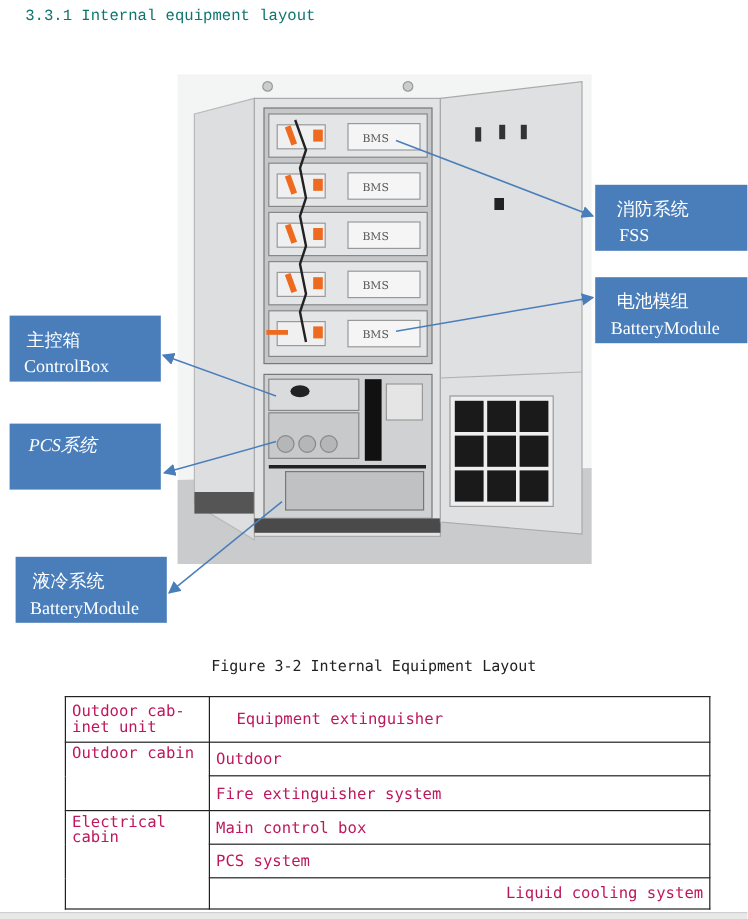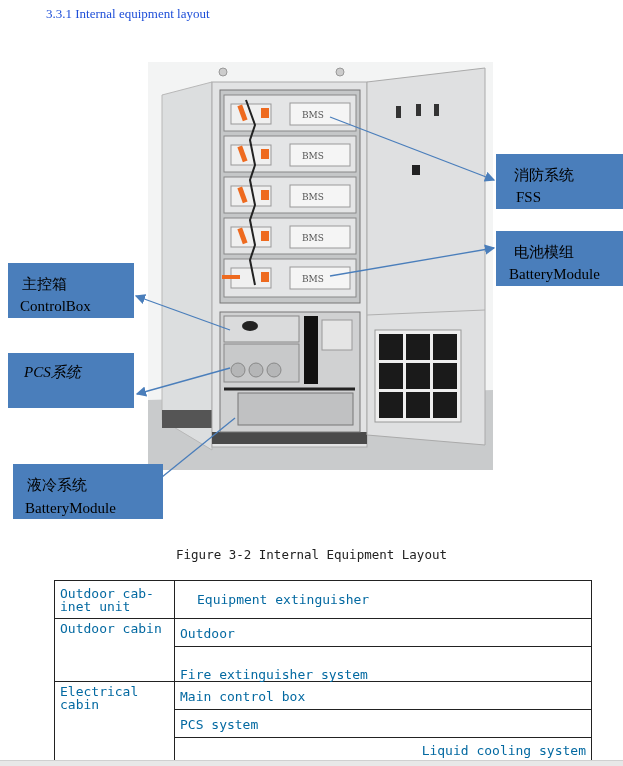--- a/index.html
+++ b/index.html
@@ -1,23 +1,23 @@
 <!DOCTYPE html>
 <html><head>
 <meta charset="utf-8">
 <style>
   html,body{margin:0;padding:0;background:#fff;}
   body{width:623px;height:766px;position:relative;overflow:hidden;font-family:"DejaVu Serif","Liberation Serif",serif;color:#222;}
-  .heading{position:absolute;left:46px;top:6px;font-size:13px;font-family:Liberation Serif, serif;color:#1d4ed8;}
+  .heading{position:absolute;left:21px;top:6px;font-size:13px;font-family:Liberation Mono, monospace;color:#0f766e;}
   .photo-bg{position:absolute;left:148px;top:62px;width:345px;height:408px;background:#f3f4f4;}
   .caption{position:absolute;left:0;width:623px;top:547px;text-align:center;font-size:12.5px;font-family:"DejaVu Sans Mono","Liberation Mono",monospace;color:#222;}
-  .callout{position:absolute;background:#4a7ebb;color:#000000;font-family:"Liberation Serif","DejaVu Serif",serif;font-size:15px;line-height:1.0;box-sizing:border-box;}
+  .callout{position:absolute;background:#4a7ebb;color:#ffffff;font-family:"Liberation Serif","DejaVu Serif",serif;font-size:15px;line-height:1.0;box-sizing:border-box;}
   .callout .l1{position:absolute;left:14px;top:14px;}
   .callout .l2{position:absolute;left:12px;top:40px;}
-  table.eq{position:absolute;left:54px;top:580px;width:538px;border-collapse:collapse;font-family:"DejaVu Sans Mono","Liberation Mono",monospace;font-size:13px;color:#0369a1;}
+  table.eq{position:absolute;left:54px;top:580px;width:538px;border-collapse:collapse;font-family:"DejaVu Sans Mono","Liberation Mono",monospace;font-size:13px;color:#be185d;}
   table.eq td{border:1px solid #222;padding:0 5px;vertical-align:top;line-height:13px;}
   .bottom-bar{position:absolute;left:0;top:760px;width:623px;height:6px;background:#e8e8e8;border-top:1px solid #d0d0d0;}
 </style>
 </head>
 <body>
 
 <div class="heading">3.3.1 Internal equipment layout</div>
 
 <div>
   <div class="photo-bg"></div>
@@ -122,21 +122,21 @@
     <line x1="235" y1="418" x2="141" y2="494" stroke="#4a7ebb" stroke-width="1.3" marker-end="url(#arr)"></line>
   </svg>
 
   <div class="callout" style="left:8px;top:263px;width:126px;height:55px;padding-left:40px;">
     <span class="l1">主控箱</span>
     <span class="l2" style="top:36px;">ControlBox</span>
   </div>
   <div class="callout" style="left:8px;top:353px;width:126px;height:55px;">
     <span class="l1" style="top:12px;left:16px;font-style:italic;">PCS系统</span>
   </div>
-  <div class="callout" style="left:13px;top:464px;width:150px;height:55px;">
+  <div class="callout" style="left:13px;top:464px;width:126px;height:55px;">
     <span class="l1">液冷系统</span>
     <span class="l2" style="top:37px;">BatteryModule</span>
   </div>
   <div class="callout" style="left:496px;top:154px;width:127px;height:55px;">
     <span class="l1" style="left:18px;">消防系统</span>
     <span class="l2" style="left:20px;top:36px;">FSS</span>
   </div>
   <div class="callout" style="left:496px;top:231px;width:127px;height:55px;">
     <span class="l1" style="left:18px;">电池模组</span>
     <span class="l2" style="left:13px;top:36px;">BatteryModule</span>
@@ -150,21 +150,21 @@
       <tr style="height:38px;">
     <td style="width:109px;white-space:pre-line;padding-top:6px;">Outdoor cab-
 inet unit</td>
     <td style="padding-left:22px;padding-top:12px;font-family:'DejaVu Sans Mono',monospace;">Equipment extinguisher</td>
   </tr>
   <tr style="height:28px;">
     <td rowspan="2" style="padding-top:3px;">Outdoor cabin</td>
     <td style="padding-top:8px;">Outdoor</td>
   </tr>
   <tr style="height:29px;">
-    <td style="padding-top:21px;">Fire extinguisher system</td>
+    <td style="padding-top:9px;">Fire extinguisher system</td>
   </tr>
   <tr style="height:28px;">
     <td rowspan="3" style="white-space:pre-line;padding-top:3px;">Electrical
 cabin</td>
     <td style="padding-top:8px;">Main control box</td>
   </tr>
   <tr style="height:28px;">
     <td style="padding-top:8px;">PCS system</td>
   </tr>
   <tr style="height:26px;">

